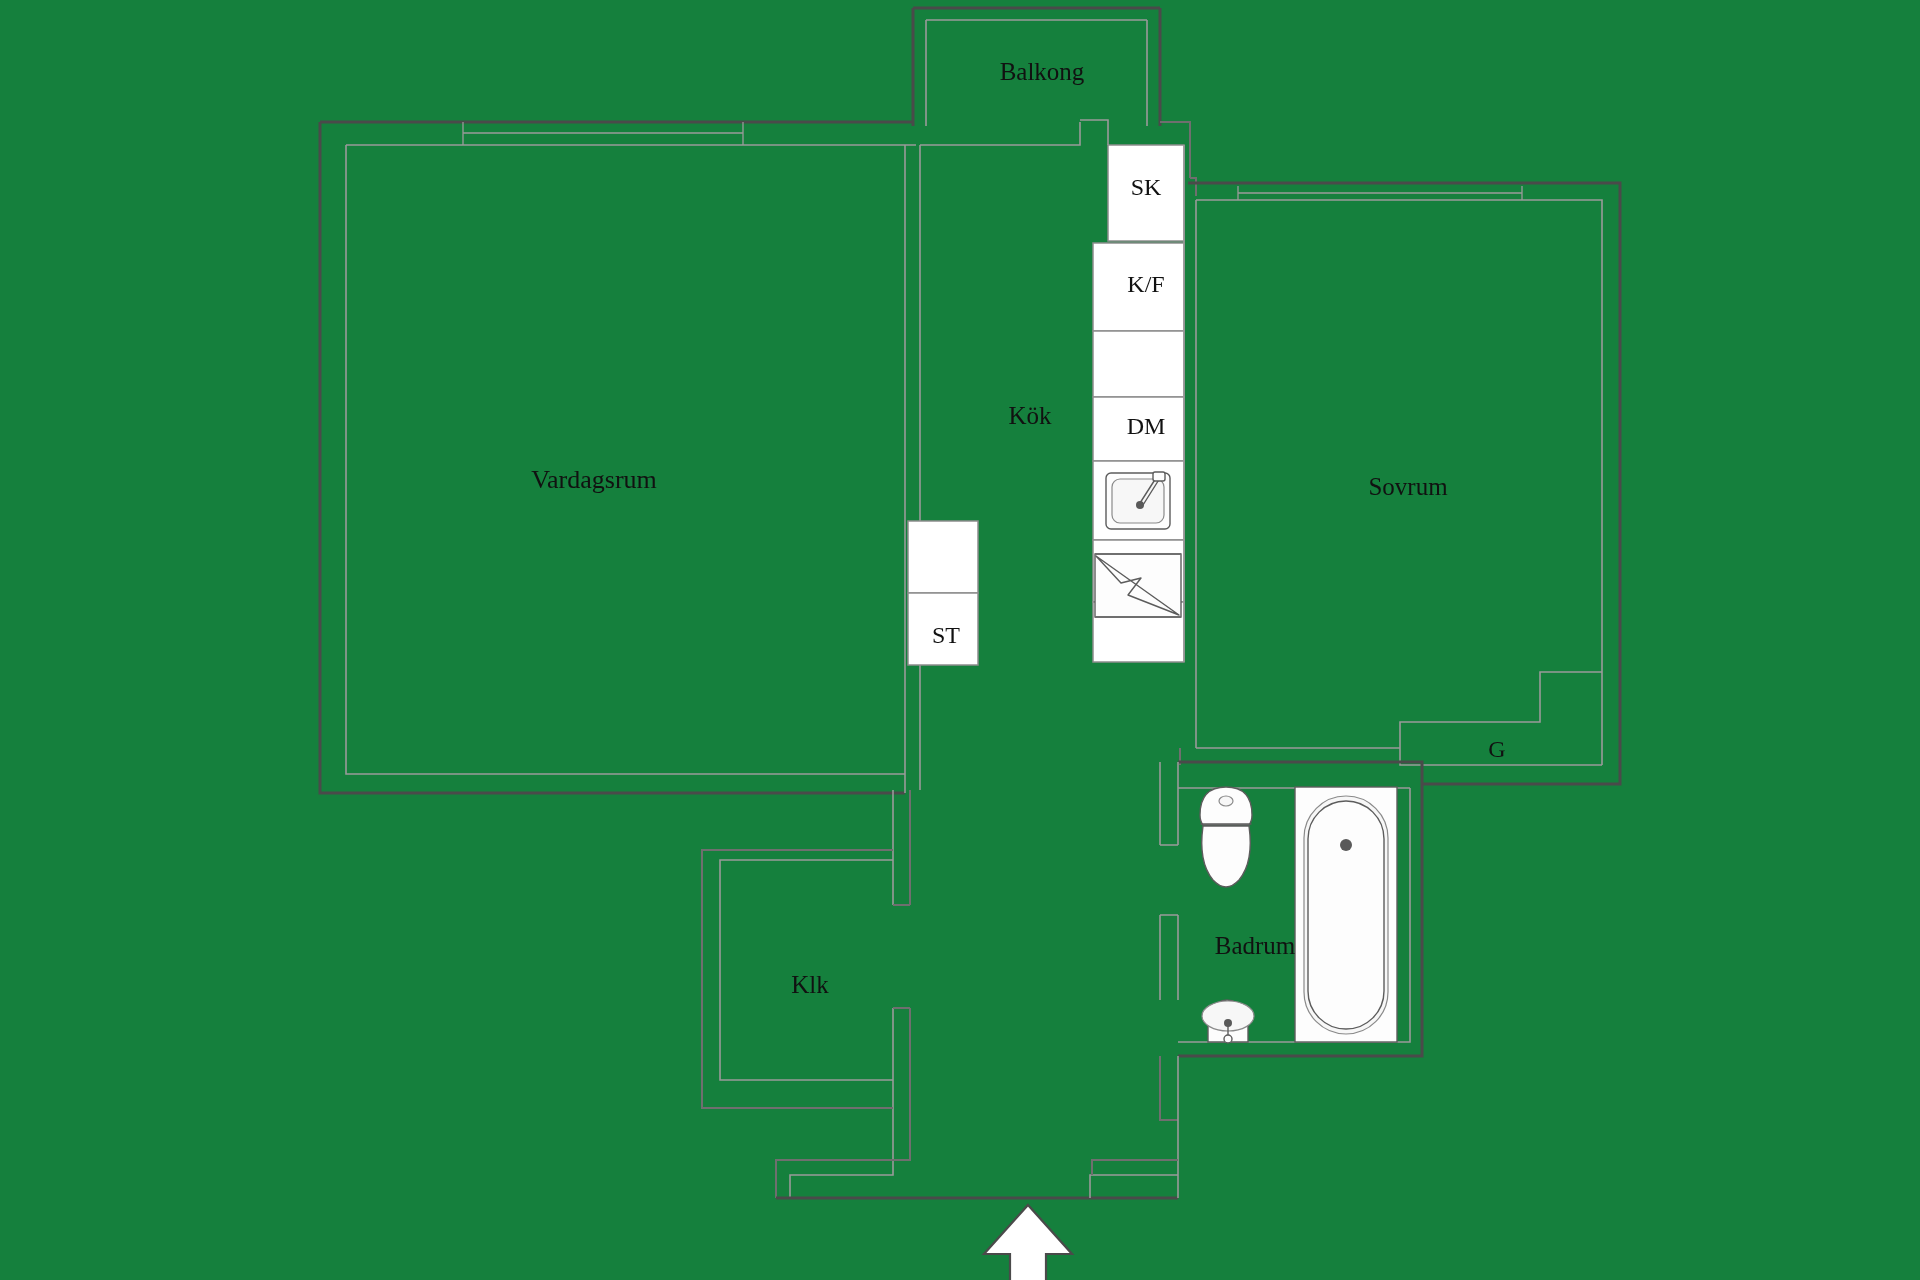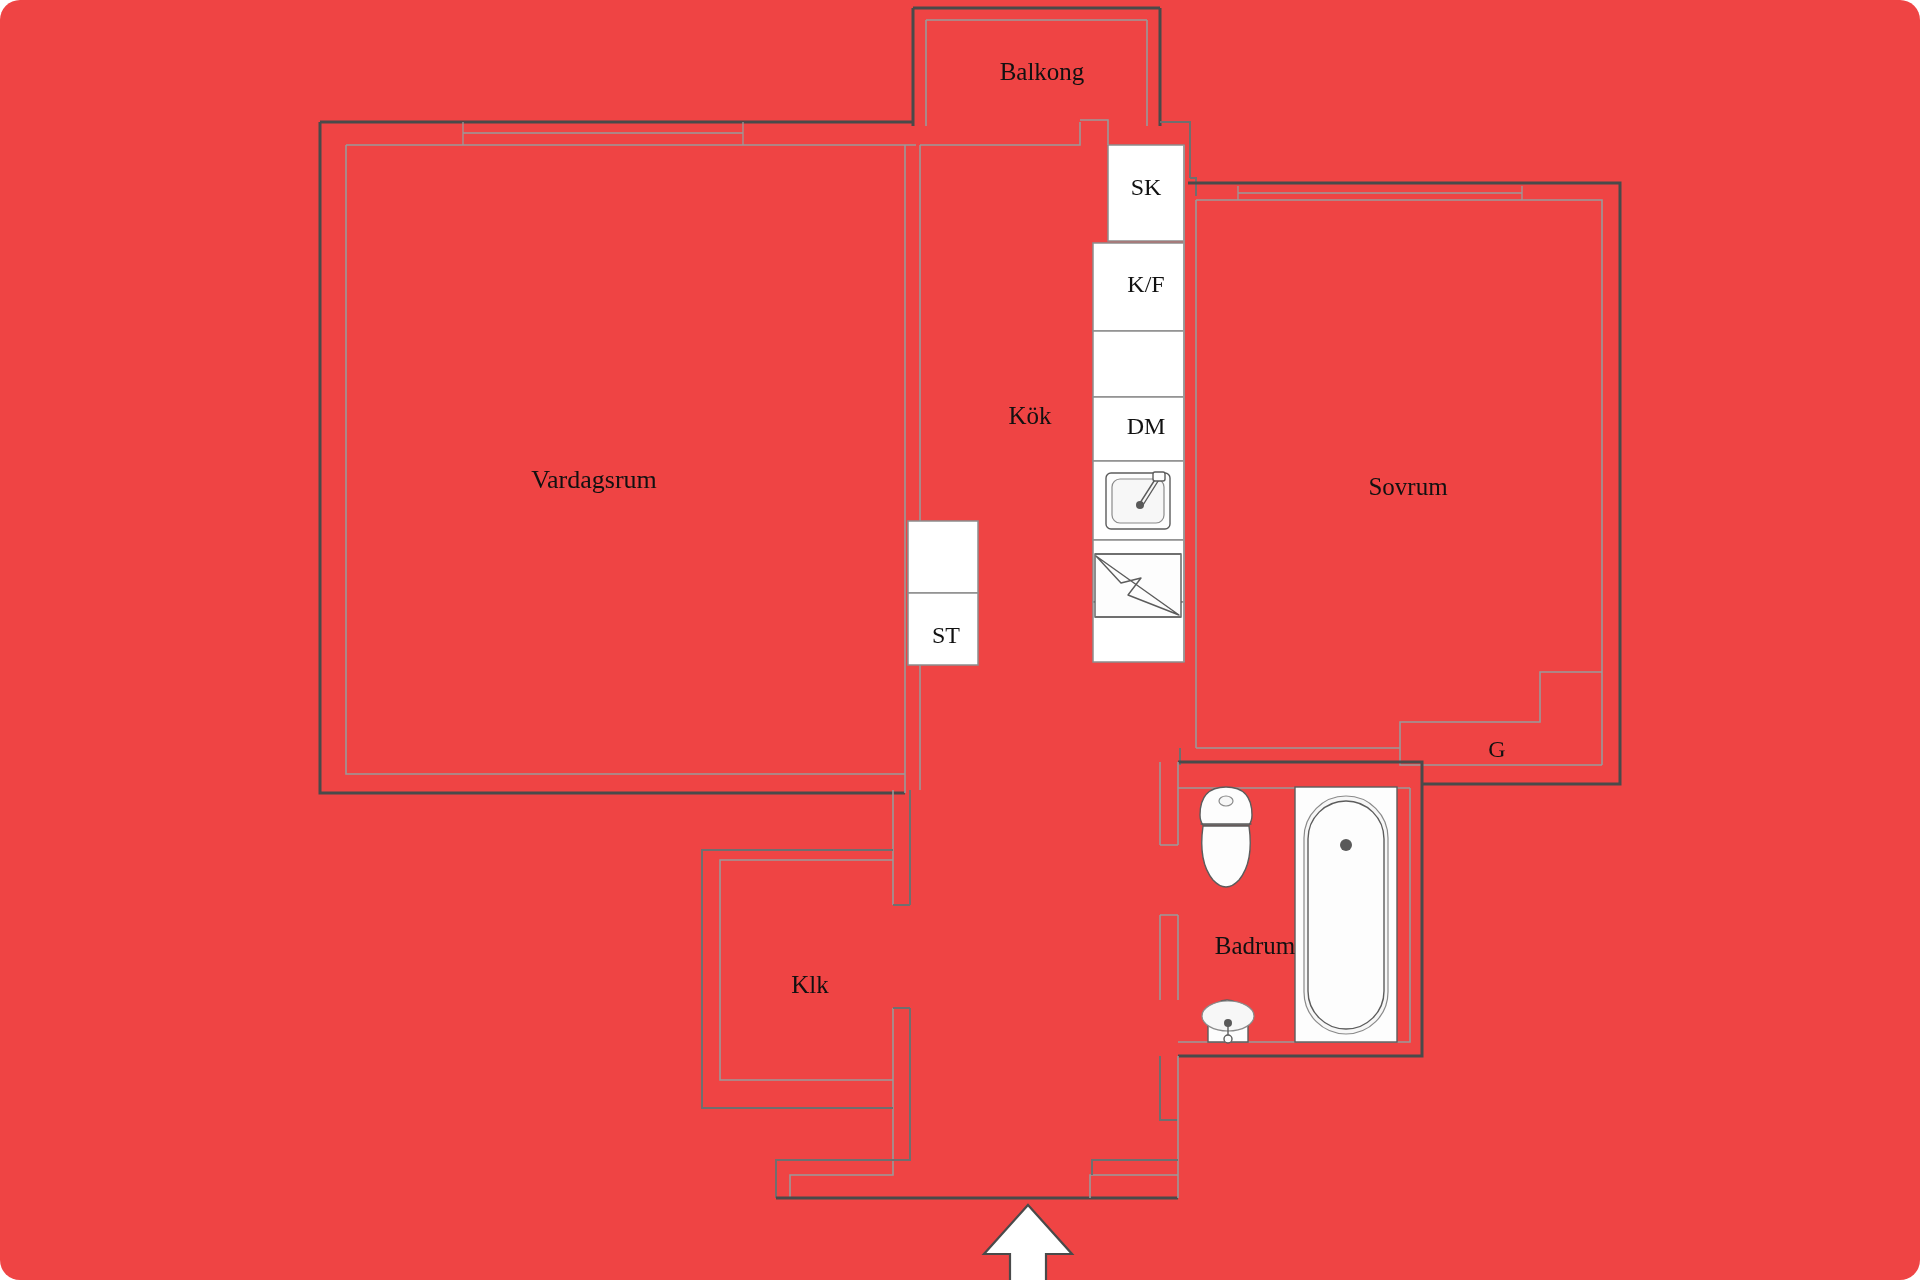--- a/index.html
+++ b/index.html
@@ -11,22 +11,21 @@
   body {
     width: 1920px;
     height: 1280px;
     font-family: "Liberation Serif", "DejaVu Serif", serif;
     overflow: hidden;
   }
   #floorplan-root {
     position: relative;
     width: 1920px;
     height: 1280px;
-    background: #ef4444;
-    border-radius: 20px;
+    background: #15803d;
   }
   svg#plan-svg {
     display: block;
     width: 1920px;
     height: 1280px;
   }
   .wall-outer {
     fill: none;
     stroke: #4a4a4a;
     stroke-width: 3;

